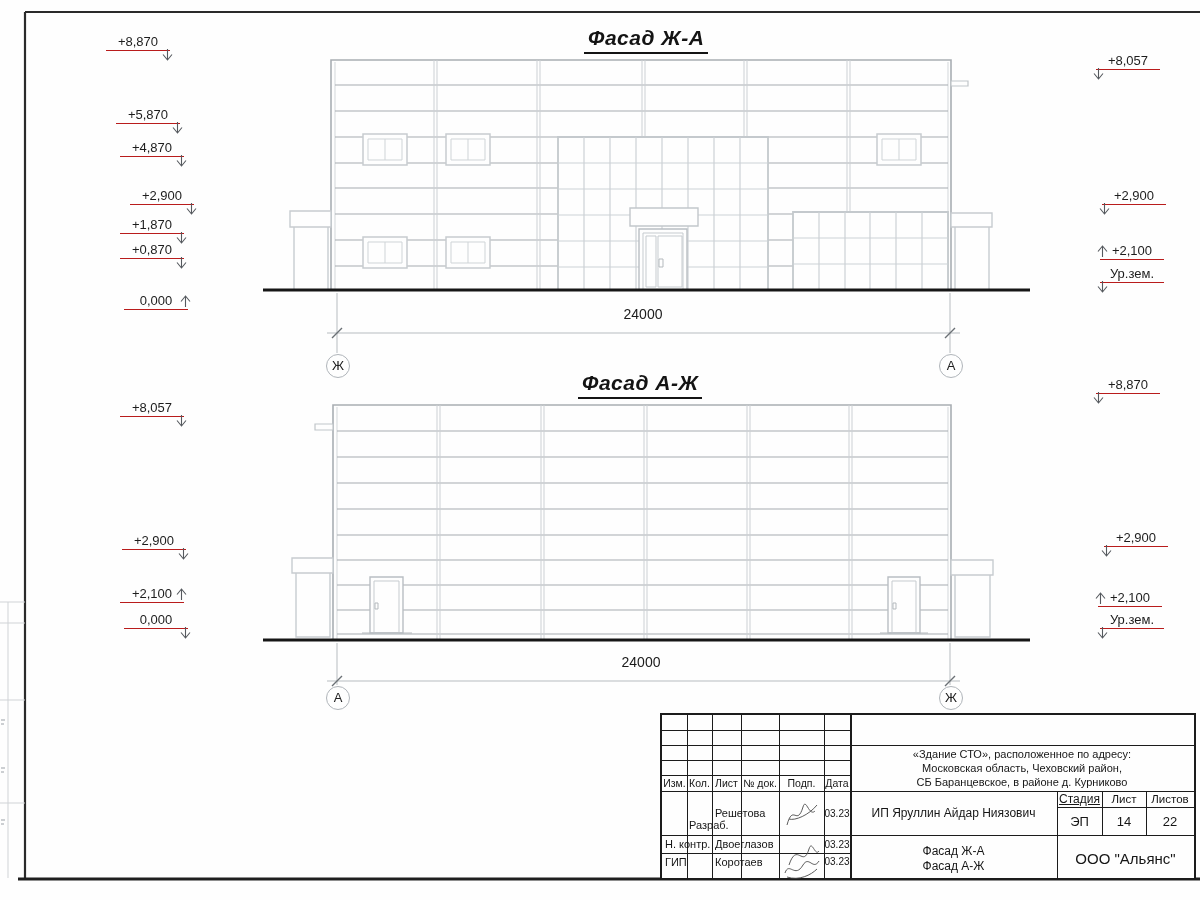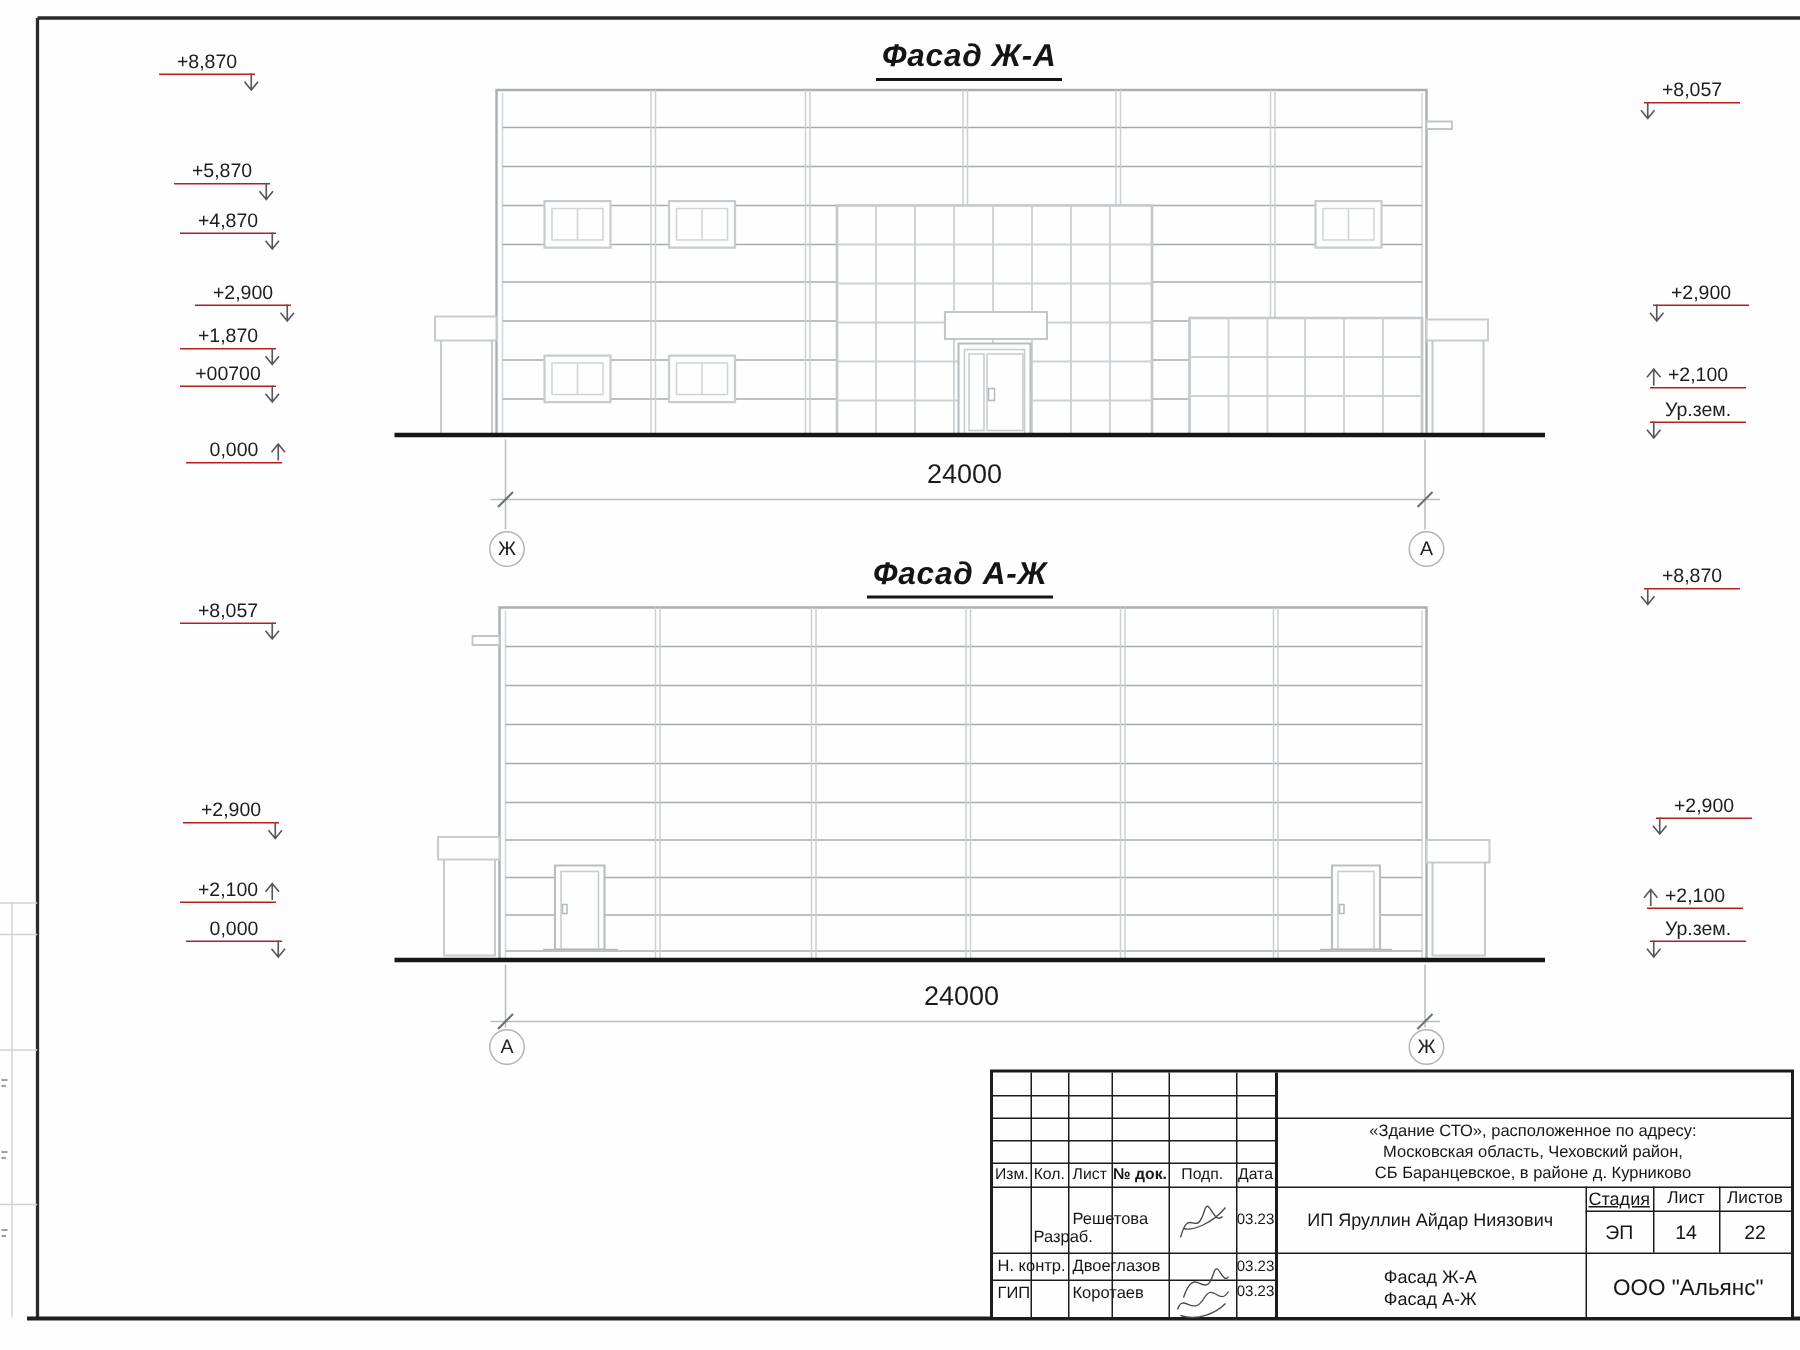--- a/index.html
+++ b/index.html
@@ -11,21 +11,21 @@
   .fig-title{position:absolute;font-style:italic;font-weight:bold;font-size:21px;
              border-bottom:2px solid #141414;padding:0 4px 2px;color:#141414;letter-spacing:.5px;}
 
   .elev{position:absolute;height:17px;}
   .elev .txt{display:inline-block;min-width:56px;text-align:center;border-bottom:1px solid #b91c1c;
              padding:0 4px 1px;font-size:13px;color:#1d1d1d;white-space:nowrap;}
   .arr{position:absolute;width:15px;height:14px;stroke:#55595e;fill:none;stroke-width:1.1;}
   .arr.dr{right:-5px;top:16px;} .arr.dl{left:-5px;top:16px;}
   .arr.ur{right:-5px;top:3px;}  .arr.ul{left:-5px;top:3px;}
 
-  .dim{position:absolute;width:70px;text-align:center;font-size:18px;color:#1b1b1b;}
+  .dim{position:absolute;width:70px;text-align:center;font-size:14px;color:#1b1b1b;}
 
   .axis{position:absolute;width:22px;height:22px;border:1px solid #b0b5ba;border-radius:50%;
         text-align:center;line-height:22px;font-size:13px;color:#202020;background:#fefefe;}
 
   
   .tb{position:absolute;left:660px;top:713px;width:536px;height:167px;border:2px solid #1c1c1c;
       box-sizing:border-box;background:#fefefe;}
   .tb .v{position:absolute;top:0;bottom:0;width:1px;background:#1c1c1c;}
   .tb .v.th{width:2px;}
   .tb .h{position:absolute;height:1px;background:#1c1c1c;}
@@ -133,21 +133,21 @@
       </svg></div>
   <div class="elev" style="left:120px;top:138px"><span class="txt">+4,870</span><svg class="arr dr" viewBox="0 0 14 14">
         <path d="M7 1v11M2.5 6.5L7 12l4.5-5.5"></path>
       </svg></div>
   <div class="elev" style="left:130px;top:186px"><span class="txt">+2,900</span><svg class="arr dr" viewBox="0 0 14 14">
         <path d="M7 1v11M2.5 6.5L7 12l4.5-5.5"></path>
       </svg></div>
   <div class="elev" style="left:120px;top:215px"><span class="txt">+1,870</span><svg class="arr dr" viewBox="0 0 14 14">
         <path d="M7 1v11M2.5 6.5L7 12l4.5-5.5"></path>
       </svg></div>
-  <div class="elev" style="left:120px;top:240px"><span class="txt">+00700</span><svg class="arr dr" viewBox="0 0 14 14">
+  <div class="elev" style="left:120px;top:240px"><span class="txt">+0,870</span><svg class="arr dr" viewBox="0 0 14 14">
         <path d="M7 1v11M2.5 6.5L7 12l4.5-5.5"></path>
       </svg></div>
   <div class="elev" style="left:124px;top:291px"><span class="txt">0,000</span><svg class="arr ur" viewBox="0 0 14 14">
         <path d="M7 13V2M2.5 7.5L7 2l4.5 5.5"></path>
       </svg></div>
 
   <div class="elev" style="left:1096px;top:51px"><span class="txt">+8,057</span><svg class="arr dl" viewBox="0 0 14 14">
         <path d="M7 1v11M2.5 6.5L7 12l4.5-5.5"></path>
       </svg></div>
   <div class="elev" style="left:1102px;top:186px"><span class="txt">+2,900</span><svg class="arr dl" viewBox="0 0 14 14">
@@ -218,21 +218,21 @@
     <div class="h" style="left:0;width:188px;top:45px;"></div>
     <div class="h" style="left:0;width:188px;top:60px;"></div>
     <div class="h" style="left:0;right:0;top:76px;"></div>
     <div class="h" style="left:395px;right:0;top:92px;"></div>
     <div class="h" style="left:0;right:0;top:120px;"></div>
     <div class="h" style="left:0;width:188px;top:138px;"></div>
 
     <div class="cell" style="left:0;width:25px;top:60px;height:16px;font-size:10.5px;">Изм.</div>
     <div class="cell" style="left:25px;width:25px;top:60px;height:16px;font-size:10.5px;">Кол.</div>
     <div class="cell" style="left:50px;width:29px;top:60px;height:16px;font-size:10.5px;">Лист</div>
-    <div class="cell" style="left:79px;width:38px;top:60px;height:16px;font-size:10.5px;font-weight:bold;">№ док.</div>
+    <div class="cell" style="left:79px;width:38px;top:60px;height:16px;font-size:10.5px;">№ док.</div>
     <div class="cell" style="left:117px;width:45px;top:60px;height:16px;font-size:10.5px;">Подп.</div>
     <div class="cell" style="left:162px;width:26px;top:60px;height:16px;font-size:10.5px;">Дата</div>
 
     <div class="cell l" style="left:0;width:50px;top:88px;height:44px;margin-left:24px;">Разраб.</div>
     <div class="cell l" style="left:50px;width:67px;top:76px;height:44px;">Решетова</div>
     <div class="cell" style="left:162px;width:26px;top:76px;height:44px;font-size:10px;">03.23</div>
 
     <div class="cell l" style="left:0;width:50px;top:120px;height:18px;">Н. контр.</div>
     <div class="cell l" style="left:50px;width:67px;top:120px;height:18px;text-align:center;">Двоеглазов</div>
     <div class="cell" style="left:162px;width:26px;top:120px;height:18px;font-size:10px;">03.23</div>

